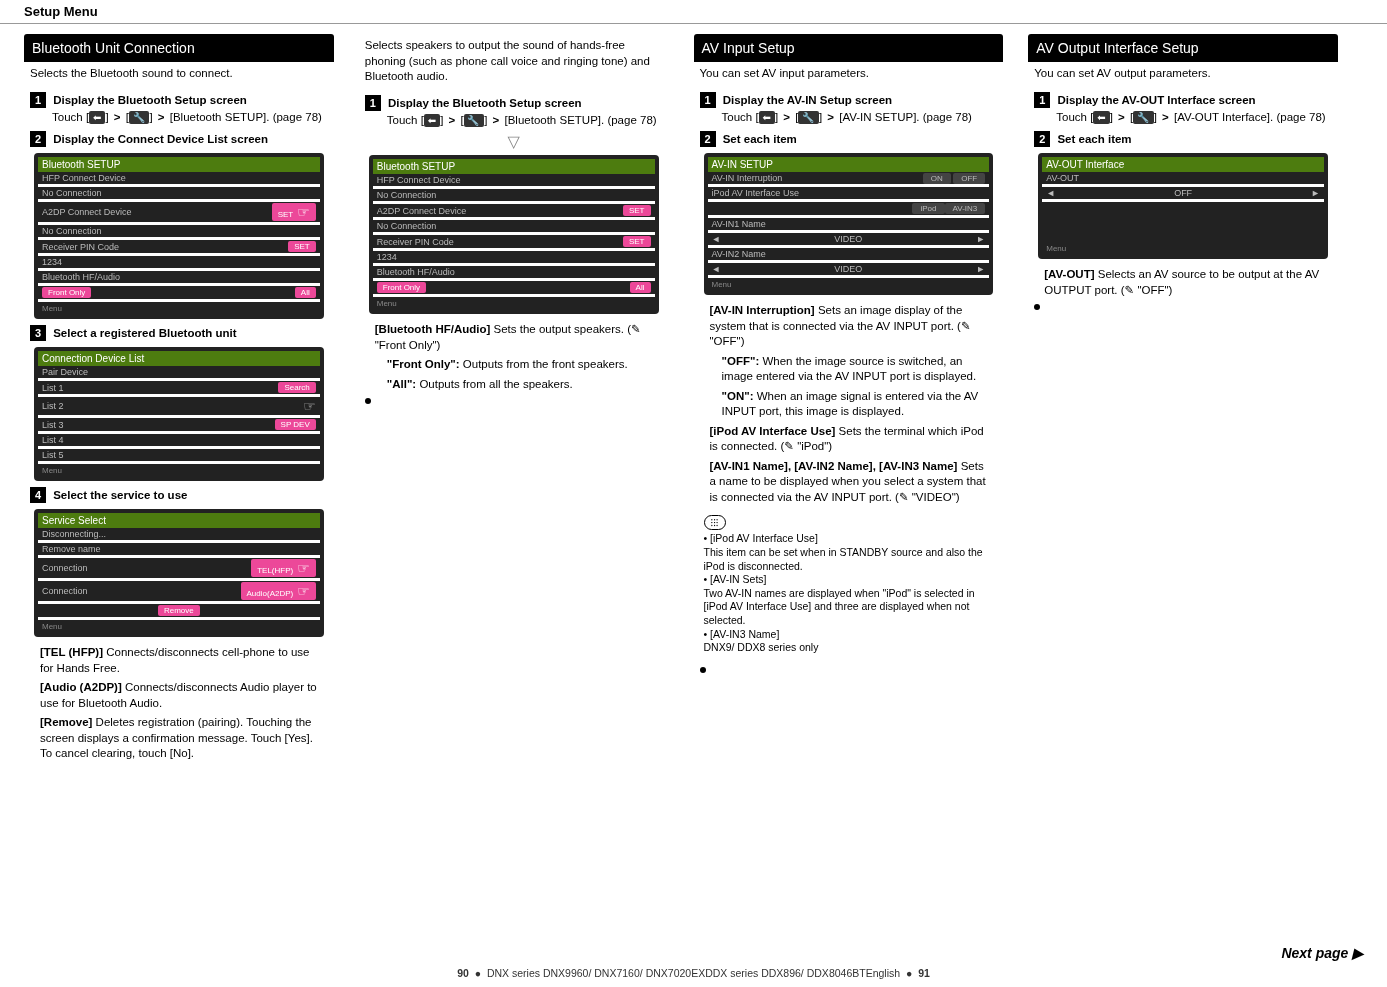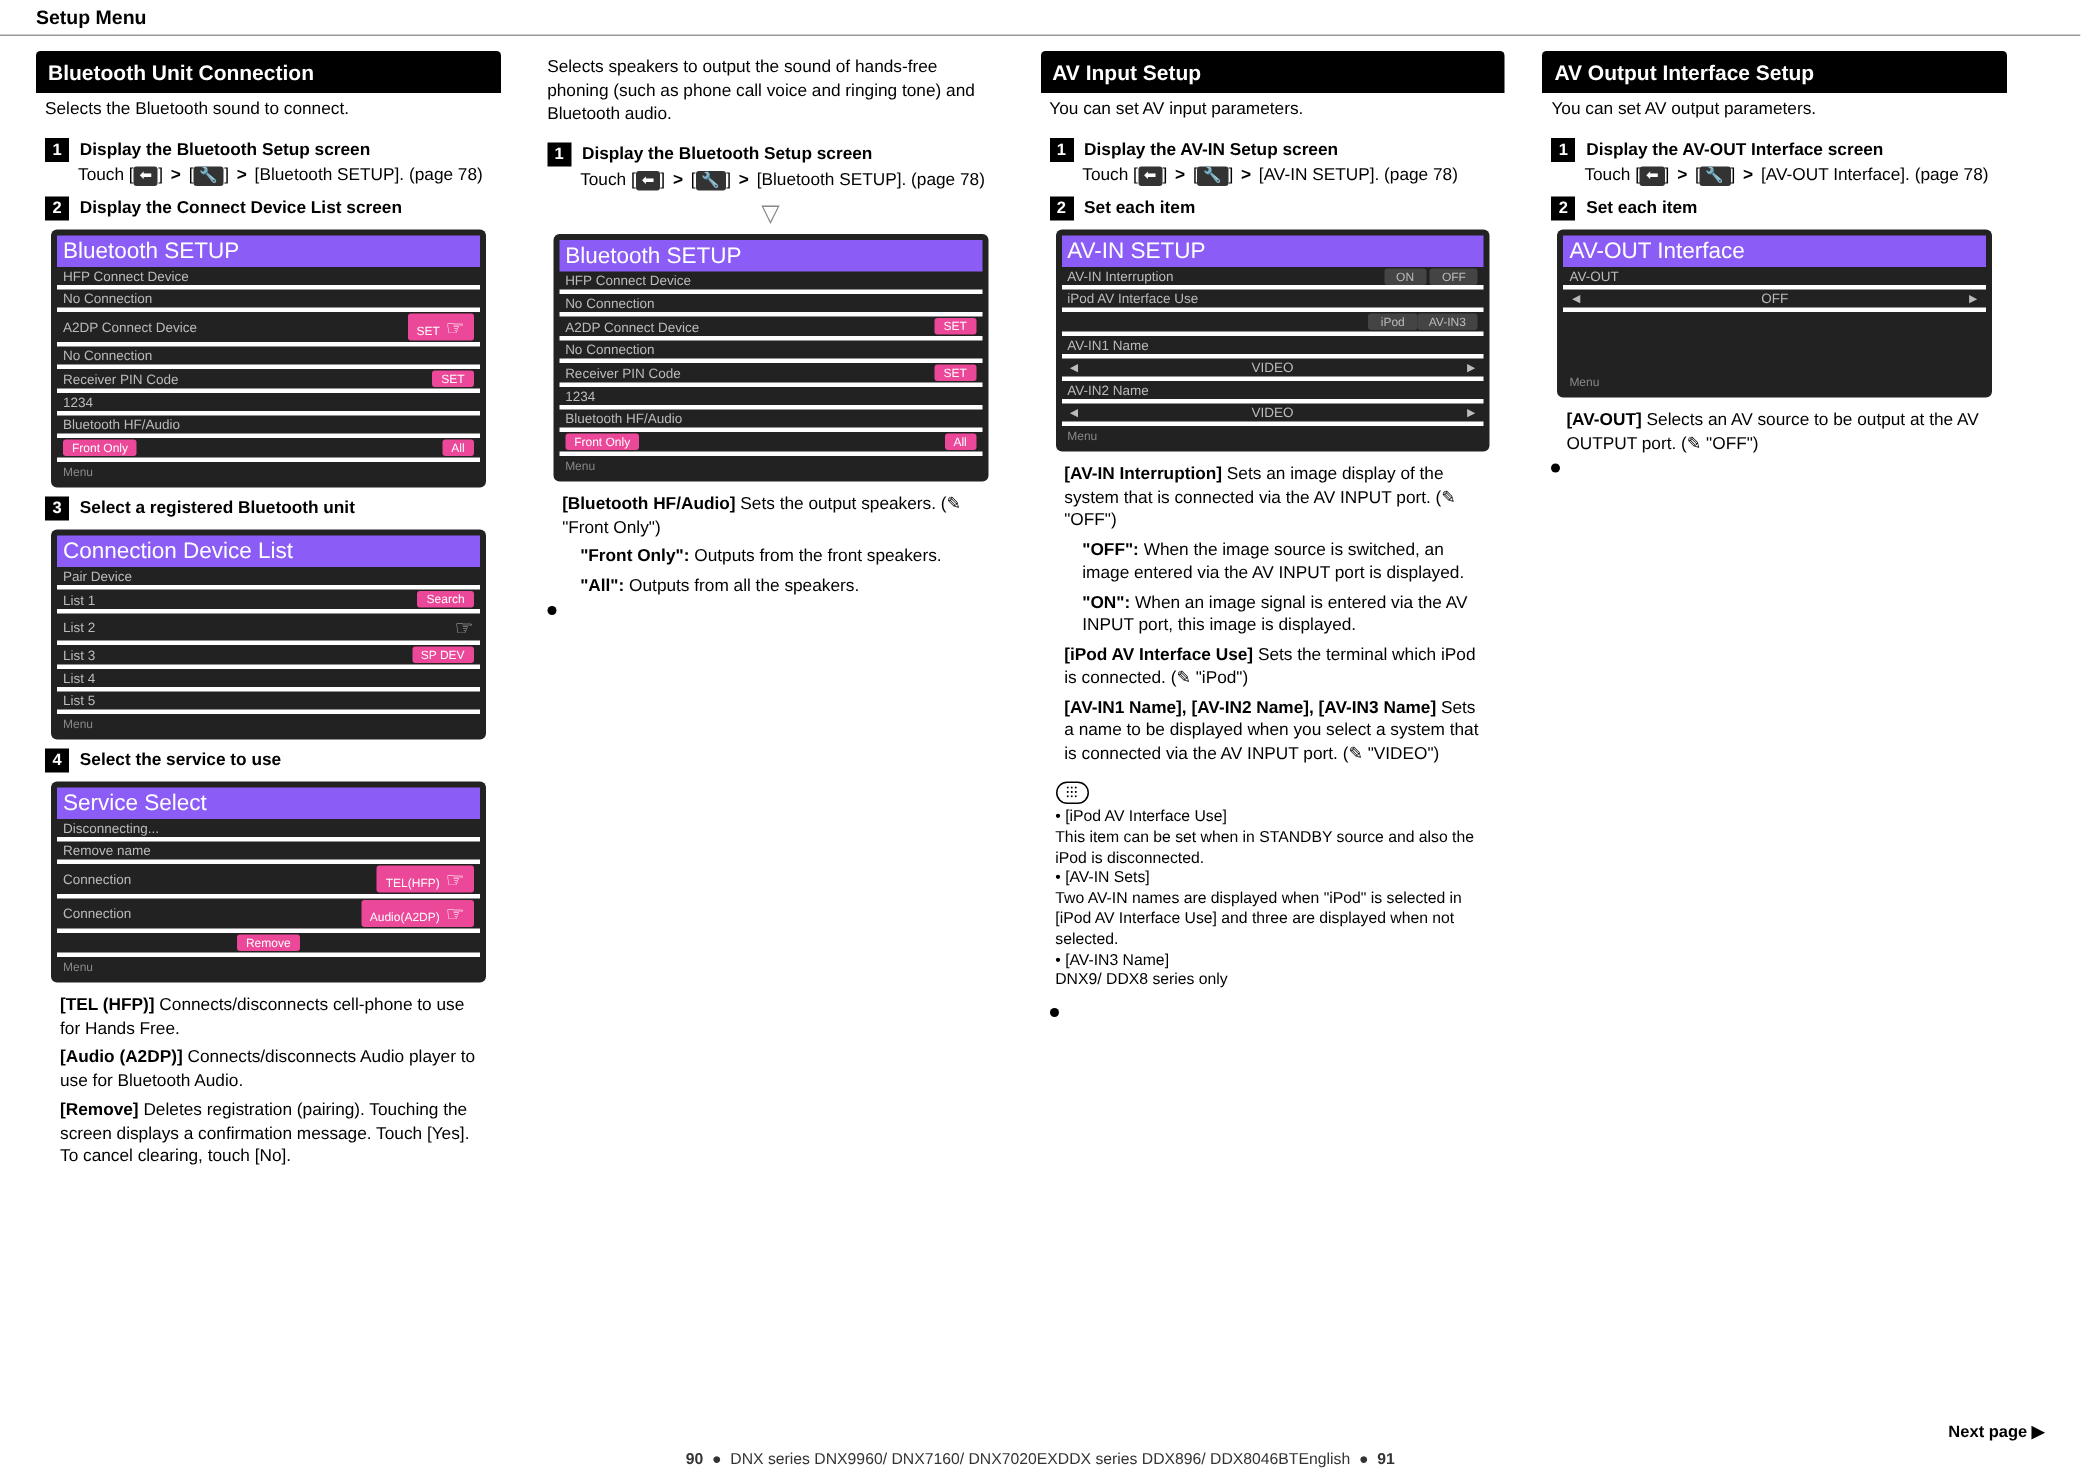--- a/index.html
+++ b/index.html
@@ -1,40 +1,40 @@
 <!DOCTYPE html>
 <html><head>
 <meta charset="utf-8">
 <style>
 body{margin:0;font-family:Arial,Helvetica,sans-serif;font-size:11.5px;color:#000;background:#fff;width:1387px;height:987px;position:relative}
 .page{display:flex;padding:0 24px}
 .header{font-weight:bold;font-size:13px;padding:4px 24px;border-bottom:1px solid #999}
 .col{width:310px;margin-right:25px;padding-top:10px}
-.blackbar{background:#000;color:#fff;font-weight:bold;padding:6px 8px;font-size:14px;border-radius:3px 3px 0 0}
+.blackbar{background:#000;color:#fff;font-weight:normal;padding:6px 8px;font-size:14px;border-radius:3px 3px 0 0}
 .intro{padding:4px 6px;line-height:1.35}
 .step{margin:6px 0;padding:0 6px}
 .stepnum{display:inline-block;background:#000;color:#fff;width:16px;height:16px;text-align:center;line-height:16px;font-weight:bold;font-size:11px;margin-right:4px}
 .steptitle{font-weight:bold}
 .stepbody{padding:2px 0 0 22px;line-height:1.35}
 .navicon{display:inline-block;background:#333;color:#fff;padding:0 4px;border-radius:2px;font-size:10px}
 .gt{font-weight:bold;margin:0 2px}
 .screenshot{margin:6px 10px;background:#222;border-radius:4px;padding:4px;color:#bbb;font-size:9px}
-.screenshot .titlebar{background:#8b5cf6;color:#fff;padding:2px 4px;font-size:15px}
+.screenshot .titlebar{background:#4d7c0f;color:#fff;padding:2px 4px;font-size:10px}
 .screenshot .row{display:flex;justify-content:space-between;align-items:center;padding:1px 4px;border-bottom:3px solid #ffffff}
 .screenshot .btn{background:#ec4899;color:#fff;padding:1px 6px;border-radius:2px;font-size:8px}
 .screenshot .footer{font-size:8px;padding:2px 4px;color:#888}
 .arrow{text-align:center;font-size:16px;color:#888;margin:-2px 0}
 .def{padding:2px 16px;line-height:1.35}
 .deflabel{font-weight:bold}
 .note{margin:8px 10px;font-size:10.5px;line-height:1.3}
 .noteicon{display:inline-block;border:1px solid #000;border-radius:10px;padding:0 6px;font-size:10px;margin-bottom:2px}
 .footerbar{position:absolute;bottom:8px;left:0;right:0;display:flex;justify-content:center;padding:0 24px;font-size:10.5px}
 .footerbar .models{color:#333}
 .footerbar b{font-weight:bold}
-.nextpage{position:absolute;bottom:26px;right:24px;font-weight:bold;font-size:11px}
+.nextpage{position:absolute;bottom:26px;right:24px;font-weight:bold;font-style:italic;font-size:14px}
 .handicon::after{content:"☞";font-size:14px;margin-left:4px}
 .bullet{display:inline-block;width:6px;height:6px;background:#000;border-radius:50%;vertical-align:middle}
 .avscreen .togglebtn{background:#444;padding:1px 8px;border-radius:2px;font-size:8px}
 </style>
 </head>
 <body>
 
 <div class="header">Setup Menu</div>
 
 <div class="page">

